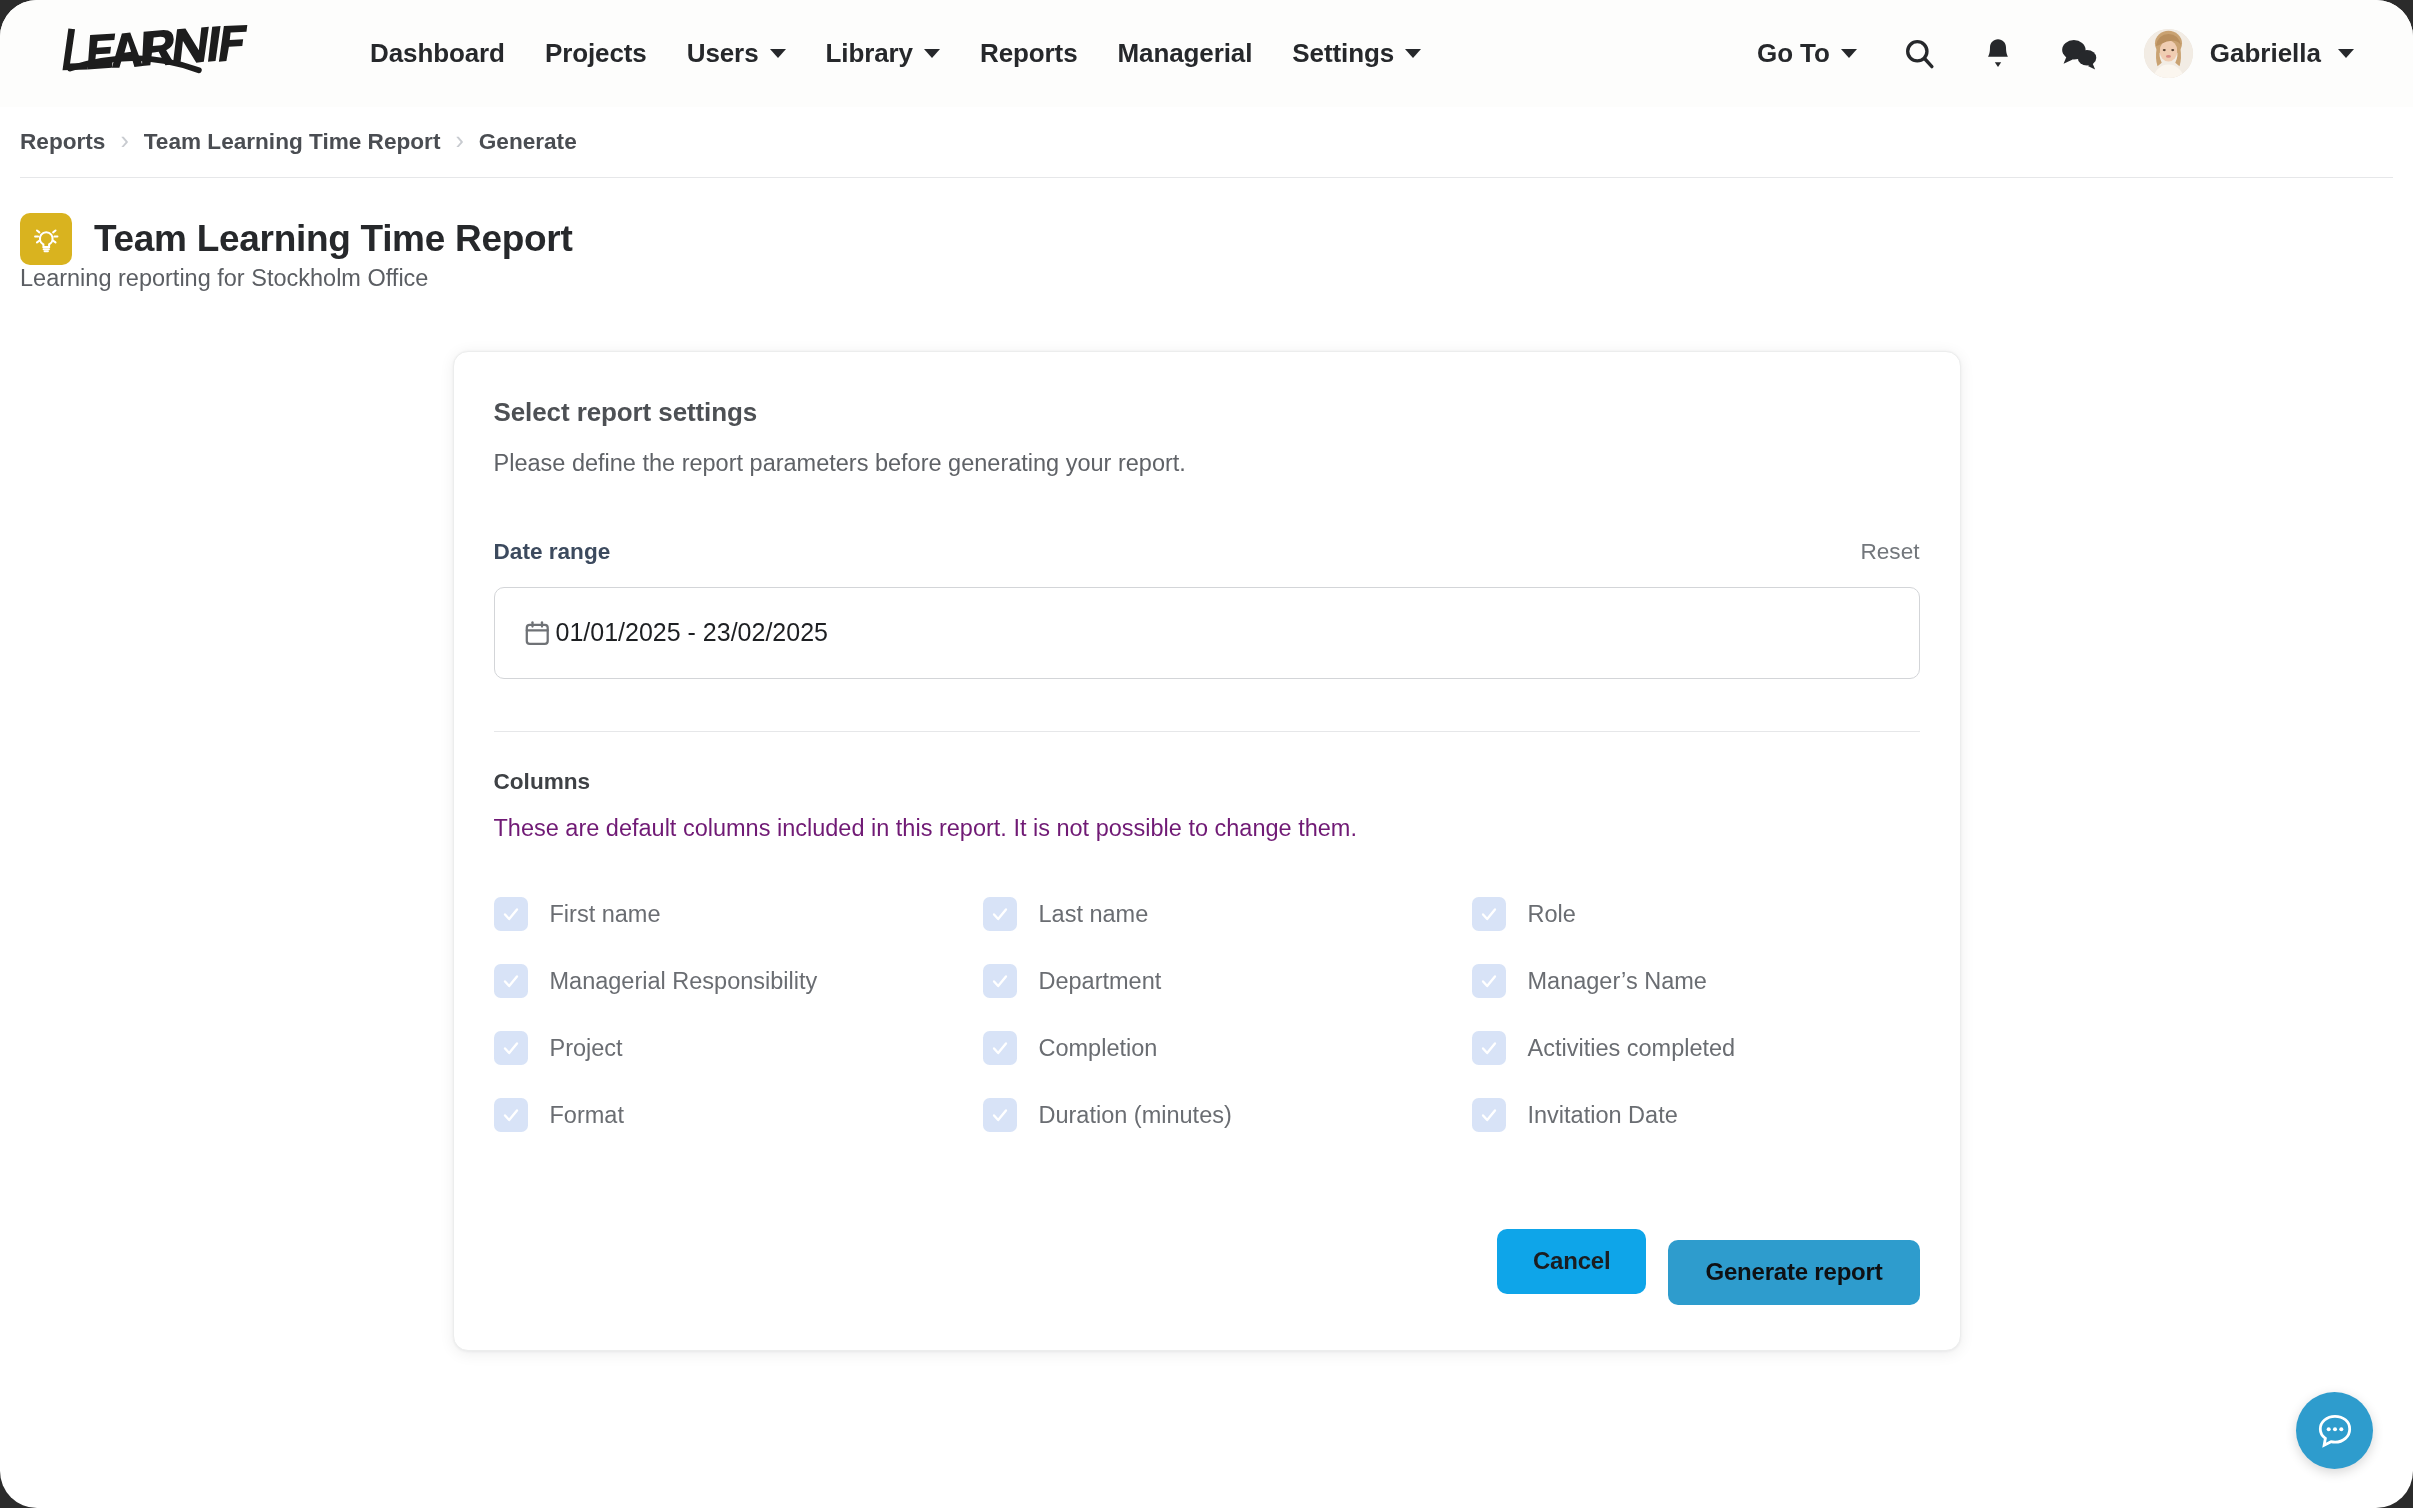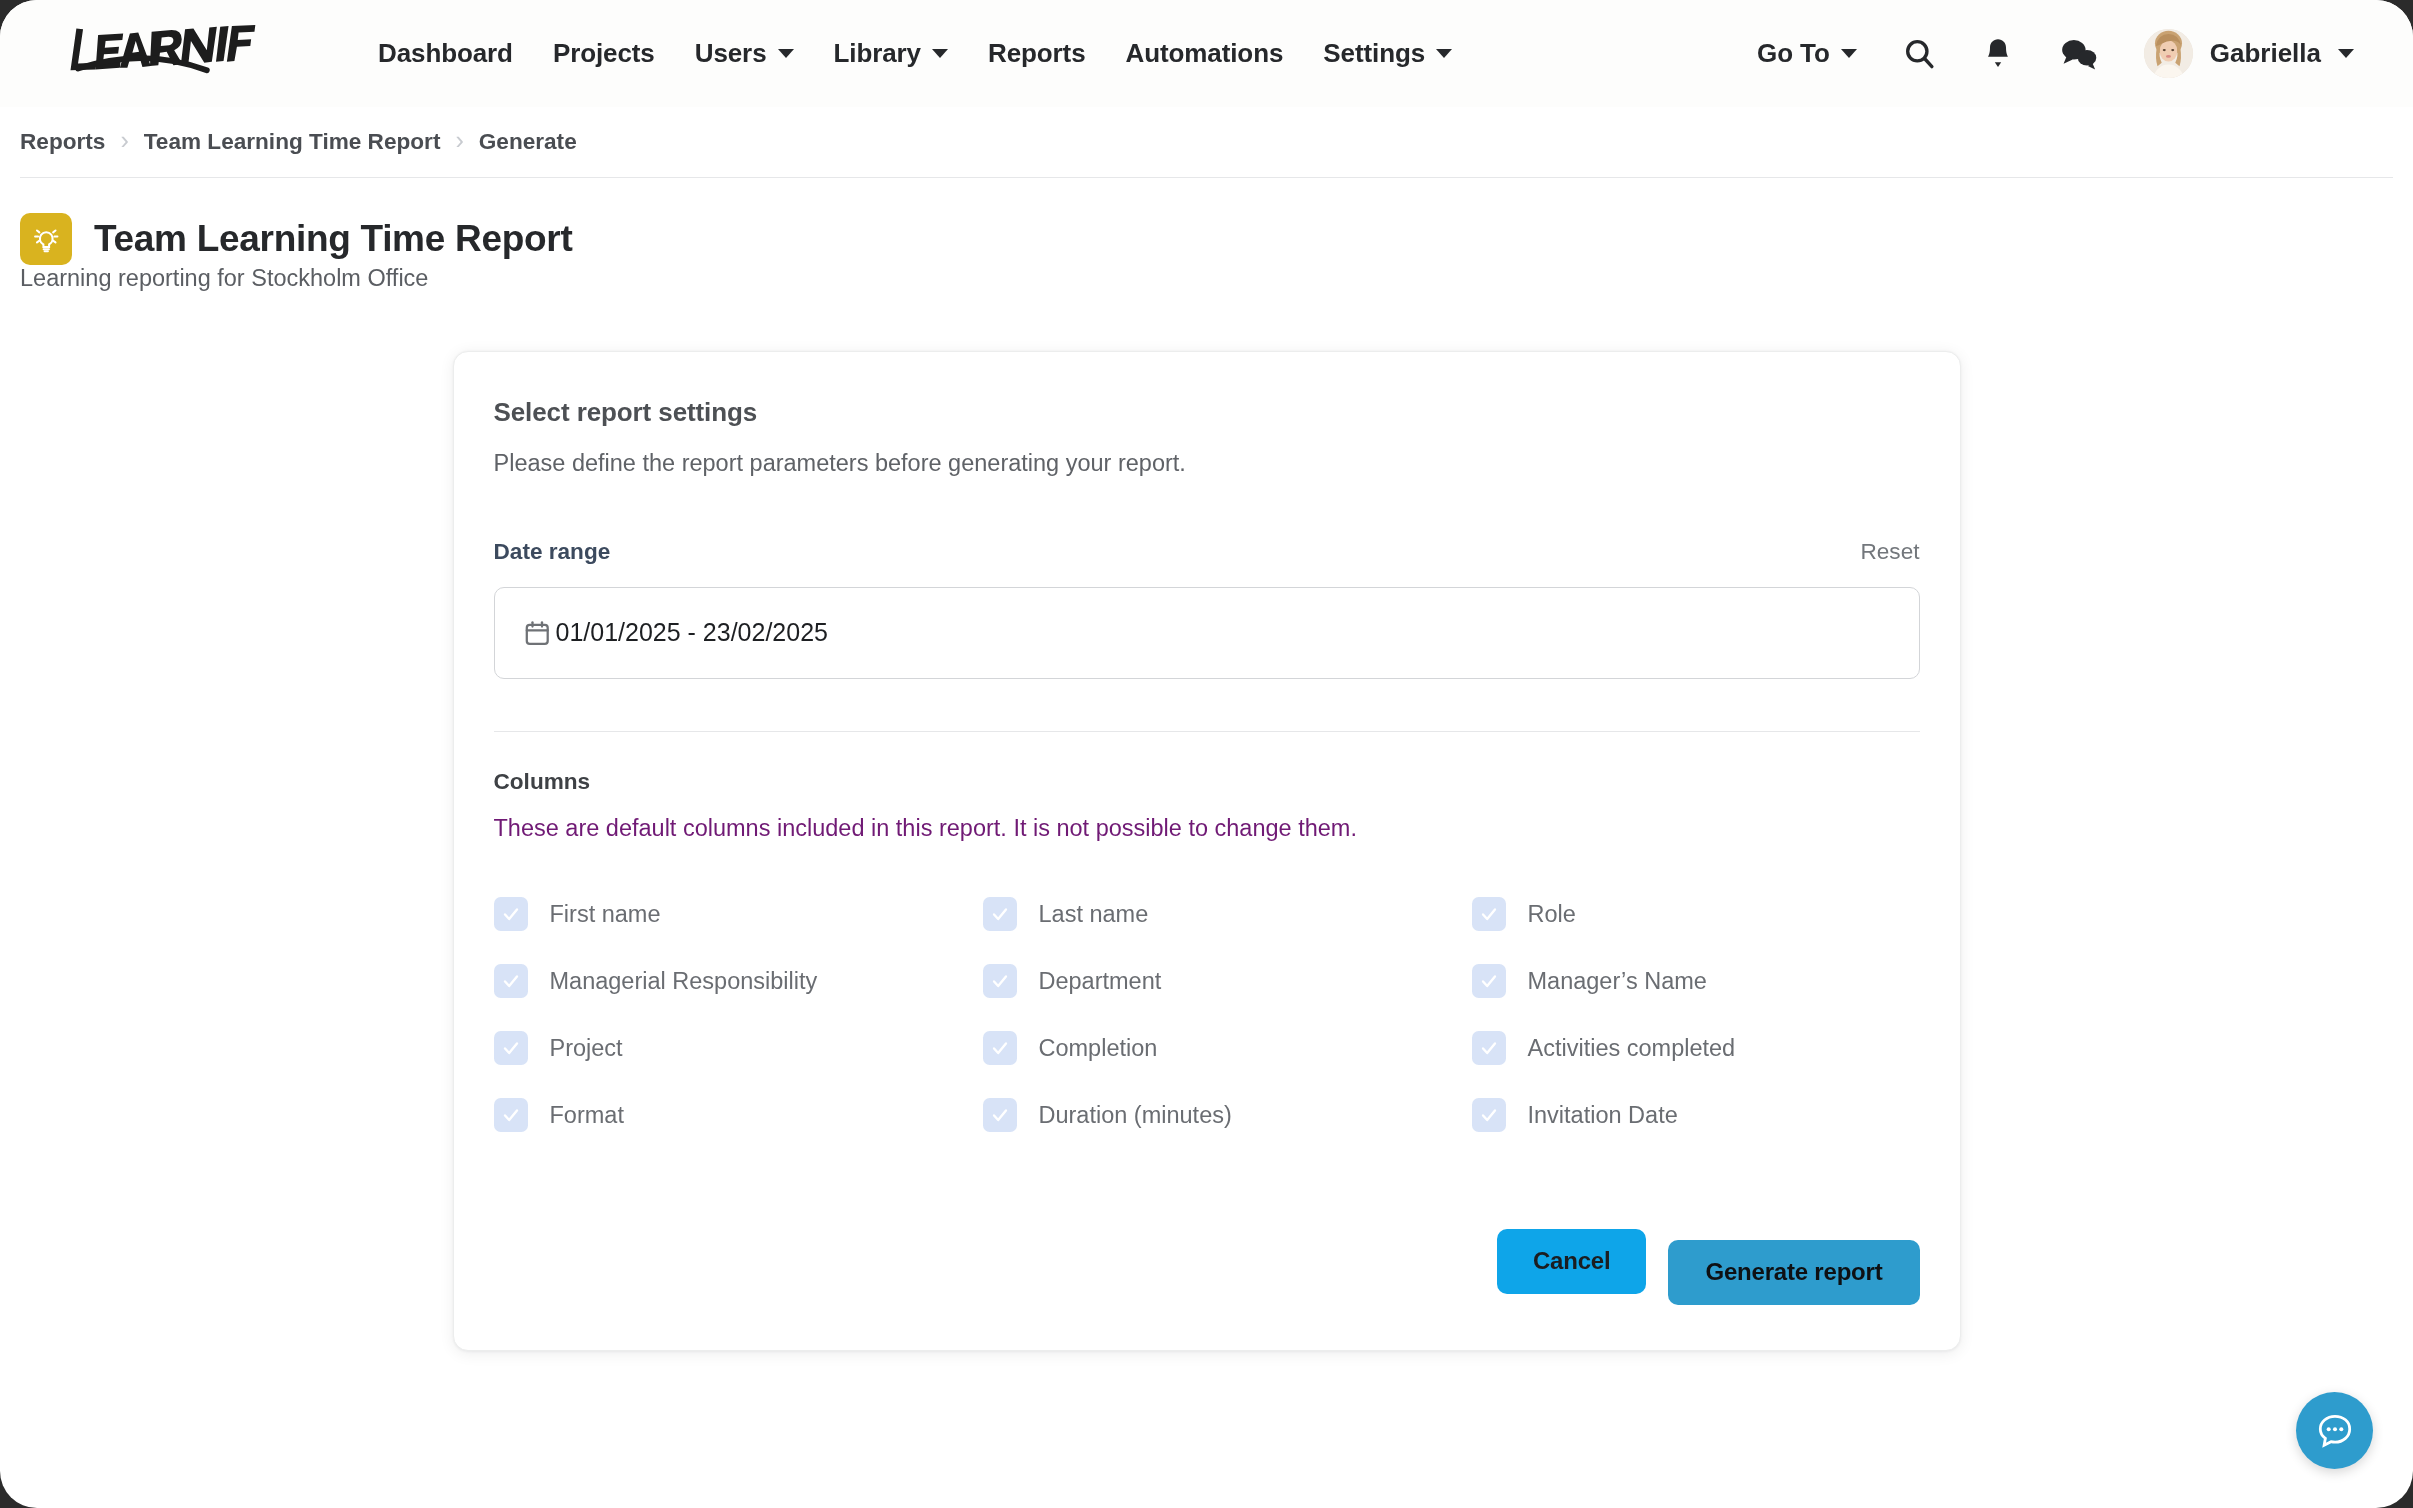--- a/index.html
+++ b/index.html
@@ -21,21 +21,21 @@
     background: #ffffff;
     border-radius: 37px;
     overflow: hidden;
   }
 
   
   .topbar {
     height: 107px;
     display: flex;
     align-items: center;
-    padding: 0 34px 0 8px;
+    padding: 0 34px 0 0;
     background: #fdfdfc;
     position: relative;
   }
 
   .logo-wrap {
     width: 235px;
     margin-left: 60px;
     display: flex;
     align-items: center;
     flex: 0 0 auto;
@@ -357,21 +357,21 @@
         <i class="caret"></i>
       </div>
       <div class="nav-item">
         <span>Library</span>
         <i class="caret"></i>
       </div>
       <div class="nav-item">
         <span>Reports</span>
       </div>
       <div class="nav-item">
-        <span>Automations</span>
+        <span>Managerial</span>
       </div>
       <div class="nav-item">
         <span>Settings</span>
         <i class="caret"></i>
       </div>
     </nav>
 
     <div class="topbar-right">
 
       <div class="nav-item">

